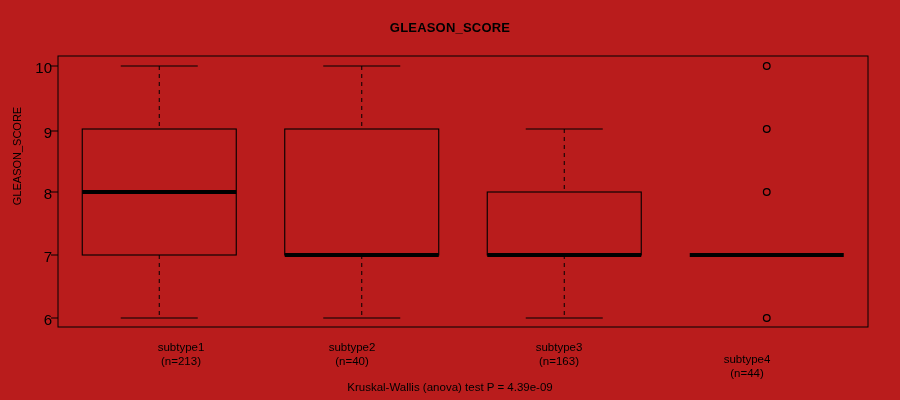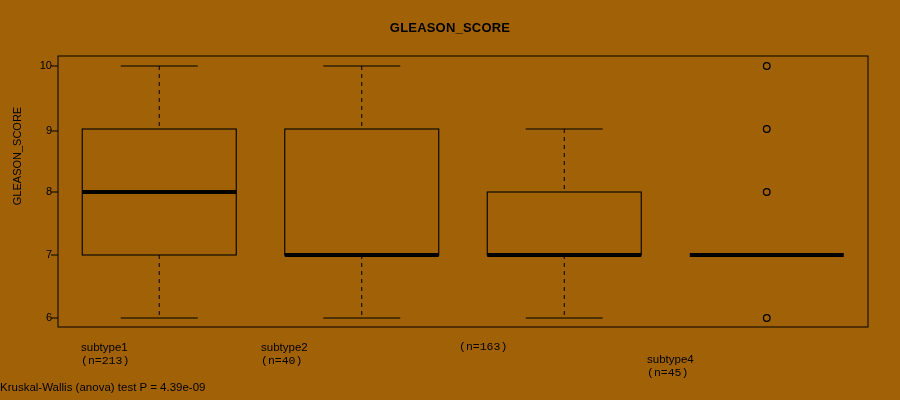--- a/index.html
+++ b/index.html
@@ -8,21 +8,21 @@
     background: #ffffff;
   }
   body {
     font-family: "Liberation Sans", sans-serif;
     color: #000000;
   }
   #plot-root {
     position: relative;
     width: 900px;
     height: 400px;
-    background: #a16207;
+    background: #b91c1c;
     overflow: hidden;
   }
   #chart-title {
     position: absolute;
     left: 0;
     top: 20px;
     width: 900px;
     text-align: center;
     font-size: 13px;
     font-weight: bold;
@@ -39,40 +39,41 @@
     color: #000;
     transform: rotate(-90deg);
     transform-origin: center center;
     white-space: nowrap;
   }
   #footer-note {
     position: absolute;
     left: 0;
     top: 381px;
     width: 900px;
+    text-align: center;
     font-size: 11.5px;
     color: #000;
   }
   .axis-tick-label {
     position: absolute;
-    font-size: 11px;
+    font-size: 15px;
     color: #000;
     text-align: right;
     width: 30px;
   }
   .x-tick-label {
     position: absolute;
     font-size: 11.5px;
     color: #000;
-    text-align: left;
+    text-align: center;
     width: 200px;
     line-height: 14px;
   }
   .x-tick-label .lbl-name { display: block; }
-  .x-tick-label .lbl-n { display: block; font-family: Liberation Mono, monospace; }
+  .x-tick-label .lbl-n { display: block; }
   svg#plot-svg {
     position: absolute;
     left: 0;
     top: 0;
   }
 </style>
 </head>
 <body>
 
 <div id="plot-root">
@@ -84,30 +85,31 @@
   <div class="axis-tick-label" style="left:22px; top:59px;">10</div>
   <div class="axis-tick-label" style="left:22px; top:124px;">9</div>
   <div class="axis-tick-label" style="left:22px; top:185px;">8</div>
   <div class="axis-tick-label" style="left:22px; top:248px;">7</div>
   <div class="axis-tick-label" style="left:22px; top:311px;">6</div>
 
   <div class="x-tick-label" style="left:81px; top:340px;">
     <span class="lbl-name">subtype1</span>
     <span class="lbl-n">(n=213)</span>
   </div>
-  <div class="x-tick-label" style="left:261px; top:340px;">
+  <div class="x-tick-label" style="left:252px; top:340px;">
     <span class="lbl-name">subtype2</span>
     <span class="lbl-n">(n=40)</span>
   </div>
   <div class="x-tick-label" style="left:459px; top:340px;">
+    <span class="lbl-name">subtype3</span>
     <span class="lbl-n">(n=163)</span>
   </div>
   <div class="x-tick-label" style="left:647px; top:352px;">
     <span class="lbl-name">subtype4</span>
-    <span class="lbl-n">(n=45)</span>
+    <span class="lbl-n">(n=44)</span>
   </div>
 
   <div id="footer-note">Kruskal-Wallis (anova) test P = 4.39e-09</div>
 
   <svg id="plot-svg" width="900" height="400">
     <g id="axis-layer">
       <rect id="plot-frame" x="58" y="56" width="810" height="271" fill="none" stroke="#000000" stroke-width="1"></rect>
       <g id="y-tick-marks">
           <line x1="51" x2="58" y1="66" y2="66" stroke="#000000" stroke-width="1"></line>
           <line x1="51" x2="58" y1="131" y2="131" stroke="#000000" stroke-width="1"></line>

